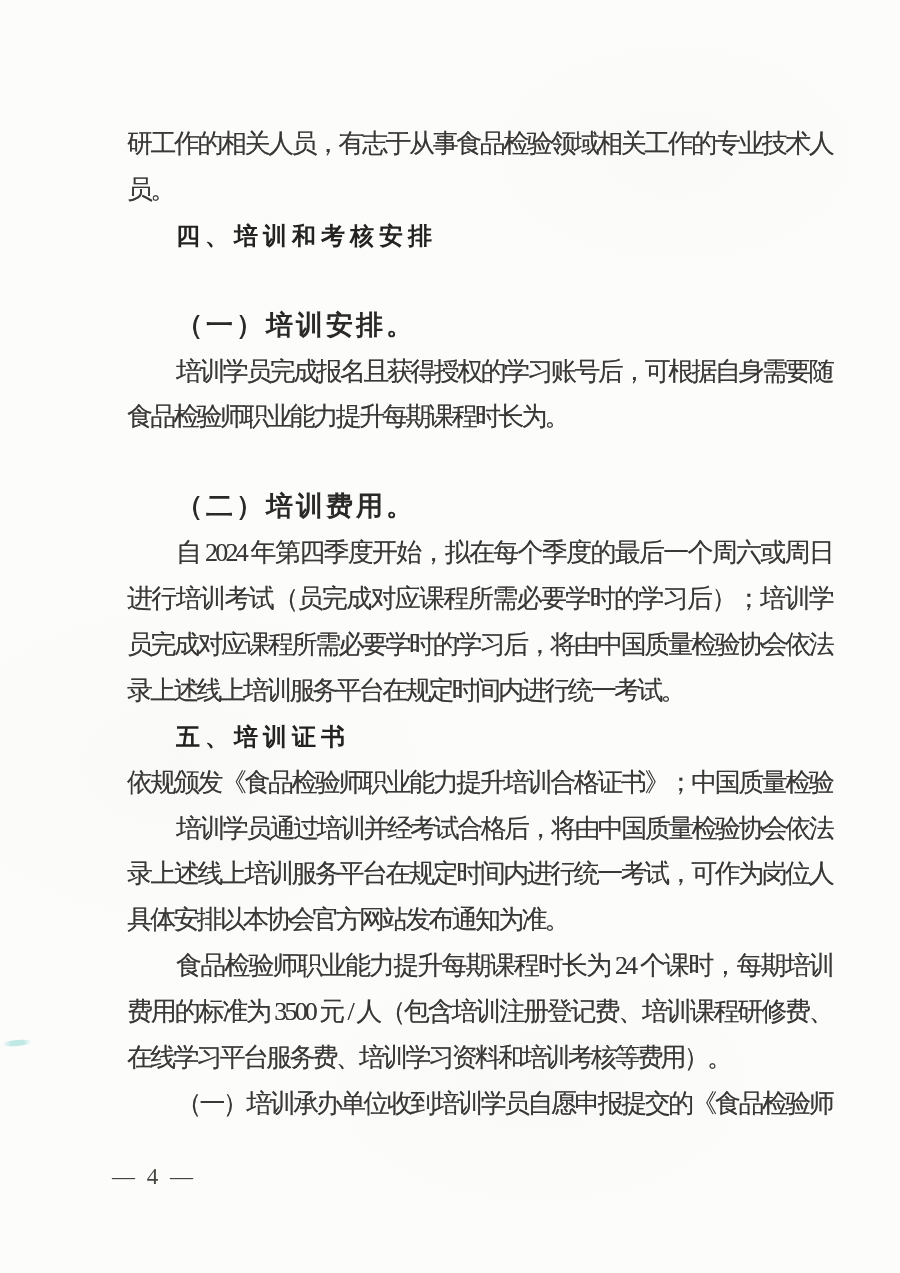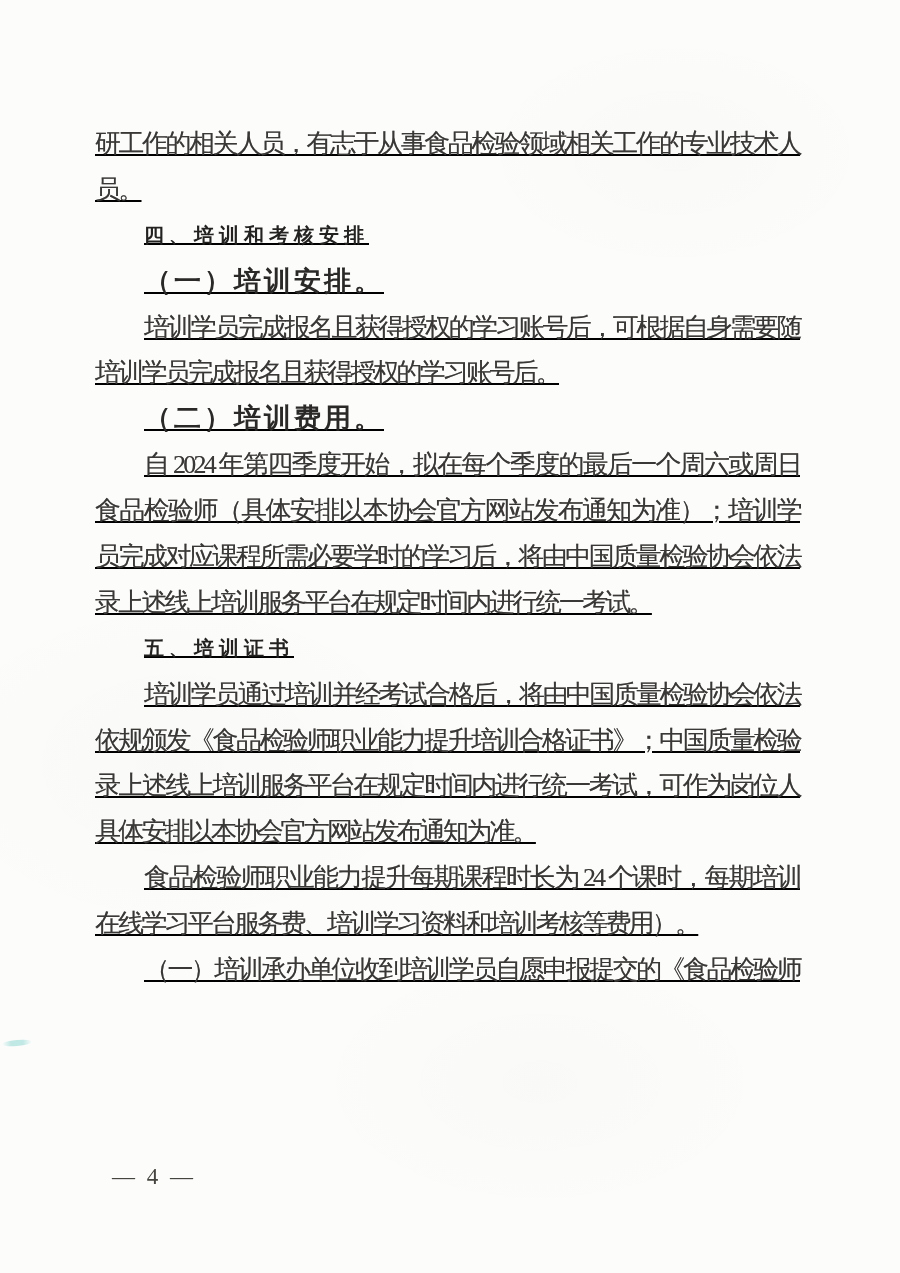--- a/index.html
+++ b/index.html
@@ -17,24 +17,23 @@
     overflow: hidden;
     background:
       radial-gradient(ellipse 300px 180px at 75% 12%, rgba(0,0,0,0.012), transparent 70%),
       radial-gradient(ellipse 400px 260px at 20% 60%, rgba(0,0,0,0.010), transparent 70%),
       radial-gradient(ellipse 350px 200px at 60% 85%, rgba(0,0,0,0.012), transparent 70%),
       #fcfcfb;
   }
 
   .content {
     position: absolute;
-    left: 95px;
+    left: 127px;
     top: 121px;
     width: 705px;
-    text-decoration: underline;
   }
 
   .line {
     height: 45.9px;
     line-height: 45.9px;
     font-size: 26px;
     letter-spacing: -2.8px;
     color: #3a3836;
     white-space: nowrap;
     text-shadow: 0 0 0.6px rgba(60,58,55,0.55);
@@ -44,33 +43,34 @@
   .line.fill {
     text-align: justify;
     text-align-last: justify;
   }
 
   .line.indent { padding-left: 49px; }
 
   .line.heading {
     font-family: "Liberation Sans", sans-serif;
     font-weight: 700;
-    font-size: 20px;
+    font-size: 24px;
     letter-spacing: 5px;
     color: #232220;
     text-shadow: none;
   }
 
   .line.subheading {
     font-family: "Liberation Serif", serif;
     font-weight: 700;
     font-size: 27px;
     letter-spacing: 3px;
     color: #2a2927;
     text-shadow: none;
+    margin-top: 44px;
   }
 
   .footer {
     position: absolute;
     left: 112px;
     top: 1162px;
     height: 30px;
     line-height: 30px;
     font-size: 23px;
     letter-spacing: 3px;
@@ -92,32 +92,33 @@
 </head>
 <body>
 
 <div class="page">
   <div class="content">
       <div class="line body fill">研工作的相关人员，有志于从事食品检验领域相关工作的专业技术人</div>
       <div class="line body">员。</div>
       <div class="line heading indent">四、培训和考核安排</div>
       <div class="line subheading indent">（一）培训安排。</div>
       <div class="line body indent fill">培训学员完成报名且获得授权的学习账号后，可根据自身需要随</div>
-      <div class="line body">培训学员完成报名且获得授权的学习账号后。</div>
+      <div class="line body">食品检验师职业能力提升每期课程时长为。</div>
       <div class="line subheading indent">（二）培训费用。</div>
       <div class="line body indent fill">自 2024 年第四季度开始，拟在每个季度的最后一个周六或周日</div>
-      <div class="line body fill">食品检验师（具体安排以本协会官方网站发布通知为准）；培训学</div>
+      <div class="line body fill">进行培训考试（员完成对应课程所需必要学时的学习后）；培训学</div>
       <div class="line body fill">员完成对应课程所需必要学时的学习后，将由中国质量检验协会依法</div>
       <div class="line body">录上述线上培训服务平台在规定时间内进行统一考试。</div>
       <div class="line heading indent">五、培训证书</div>
+      <div class="line body fill">依规颁发《食品检验师职业能力提升培训合格证书》；中国质量检验</div>
       <div class="line body indent fill">培训学员通过培训并经考试合格后，将由中国质量检验协会依法</div>
-      <div class="line body fill">依规颁发《食品检验师职业能力提升培训合格证书》；中国质量检验</div>
       <div class="line body fill">录上述线上培训服务平台在规定时间内进行统一考试，可作为岗位人</div>
       <div class="line body">具体安排以本协会官方网站发布通知为准。</div>
       <div class="line body indent fill">食品检验师职业能力提升每期课程时长为 24 个课时，每期培训</div>
+      <div class="line body fill">费用的标准为 3500 元 / 人（包含培训注册登记费、培训课程研修费、</div>
       <div class="line body">在线学习平台服务费、培训学习资料和培训考核等费用）。</div>
       <div class="line body indent fill">（一）培训承办单位收到培训学员自愿申报提交的《食品检验师</div>
     </div>
 
   <div class="footer">— 4 —</div>
 
   <div class="scan-mark" style="background: linear-gradient(90deg, transparent, rgb(143, 217, 210) 30%, rgb(143, 217, 210) 70%, transparent);"></div>
 </div>
 
 </body></html>

